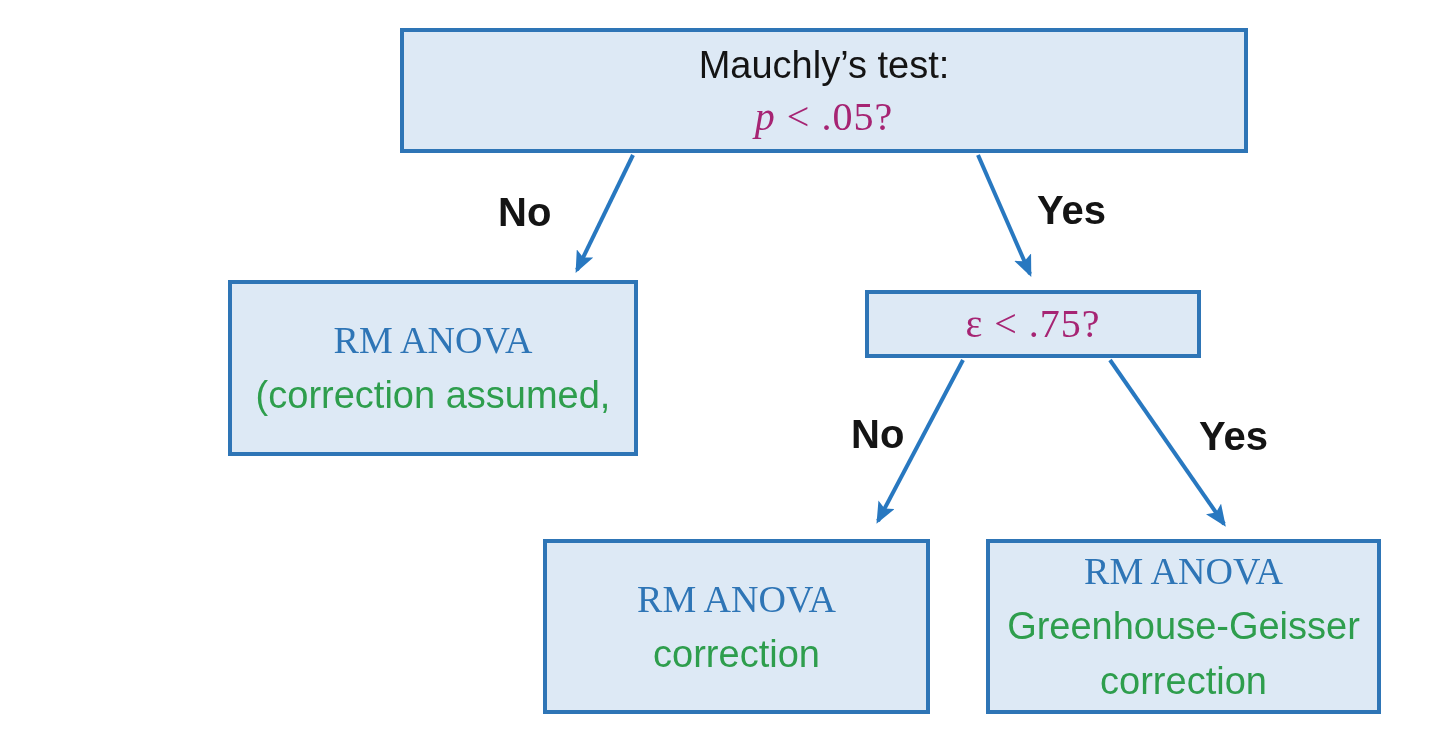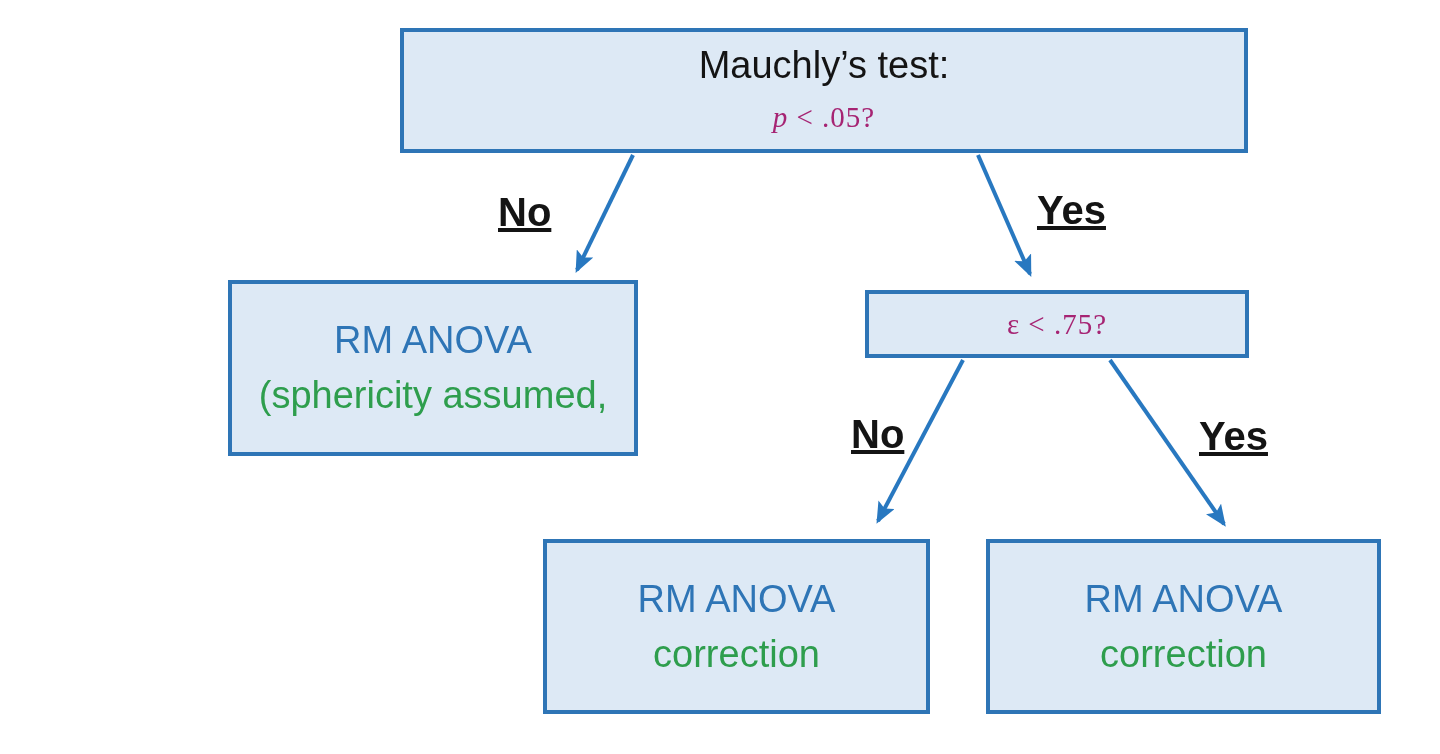--- a/index.html
+++ b/index.html
@@ -25,48 +25,47 @@
     position:absolute;
     background:var(--box-fill);
     border:4px solid var(--box-border);
     display:flex;
     flex-direction:column;
     align-items:center;
     justify-content:center;
     text-align:center;
   }
   .node .ln{font-size:38px;line-height:55px;white-space:nowrap;}
-  .blue{color:var(--text-blue);}
+  .blue{color:var(--text-blue);font-family:Liberation Serif, serif;}
   .green{color:var(--text-green);}
   .black{color:var(--text-black);}
   .math{
     font-family:"Liberation Serif", serif;
-    font-size:29px;
+    font-size:40px;
     line-height:52px;
     color:var(--text-magenta);
     letter-spacing:1px;
     white-space:nowrap;
   }
   .math .it{font-style:italic;}
 
   #node-mauchly{left:400px;top:28px;width:848px;height:125px;}
   #node-mauchly .ln{line-height:52px;}
   #node-no-correction{left:228px;top:280px;width:410px;height:176px;}
-  #node-epsilon{left:865px;top:290px;width:384px;height:68px;text-align:right;}
+  #node-epsilon{left:865px;top:290px;width:336px;height:68px;text-align:right;}
   #node-huynh{left:543px;top:539px;width:387px;height:175px;}
   #node-greenhouse{left:986px;top:539px;width:395px;height:175px;}
 
   .edge-label{
     position:absolute;
     font-size:40px;
     font-weight:bold;
     color:var(--text-black);
     white-space:nowrap;
     line-height:44px;
-    text-decoration:underline;
   }
   #label-no-1{left:498px;top:190px;}
   #label-yes-1{left:1037px;top:188px;}
   #label-no-2{left:851px;top:412px;}
   #label-yes-2{left:1199px;top:414px;}
 </style>
 </head>
 <body>
 
 <div class="canvas">
@@ -83,34 +82,35 @@
     <line x1="1110" y1="360" x2="1224" y2="524" marker-end="url(#arrow)"></line>
   </svg>
 
   <div class="node" id="node-mauchly">
     <div class="ln black">Mauchly’s test:</div>
     <div class="math"><span class="it">p</span><span> &lt; .05?</span></div>
   </div>
 
   <div class="node" id="node-no-correction">
     <div class="ln blue">RM ANOVA</div>
-    <div class="ln green">(sphericity assumed,</div>
+    <div class="ln green">(correction assumed,</div>
   </div>
 
   <div class="node" id="node-epsilon">
     <div class="math">ε &lt; .75?</div>
   </div>
 
   <div class="node" id="node-huynh">
     <div class="ln blue">RM ANOVA</div>
     <div class="ln green">correction</div>
   </div>
 
   <div class="node" id="node-greenhouse">
     <div class="ln blue">RM ANOVA</div>
+    <div class="ln green">Greenhouse-Geisser</div>
     <div class="ln green">correction</div>
   </div>
 
   <div class="edge-label" id="label-no-1">No</div>
   <div class="edge-label" id="label-yes-1">Yes</div>
   <div class="edge-label" id="label-no-2">No</div>
   <div class="edge-label" id="label-yes-2">Yes</div>
 
 </div>
 

